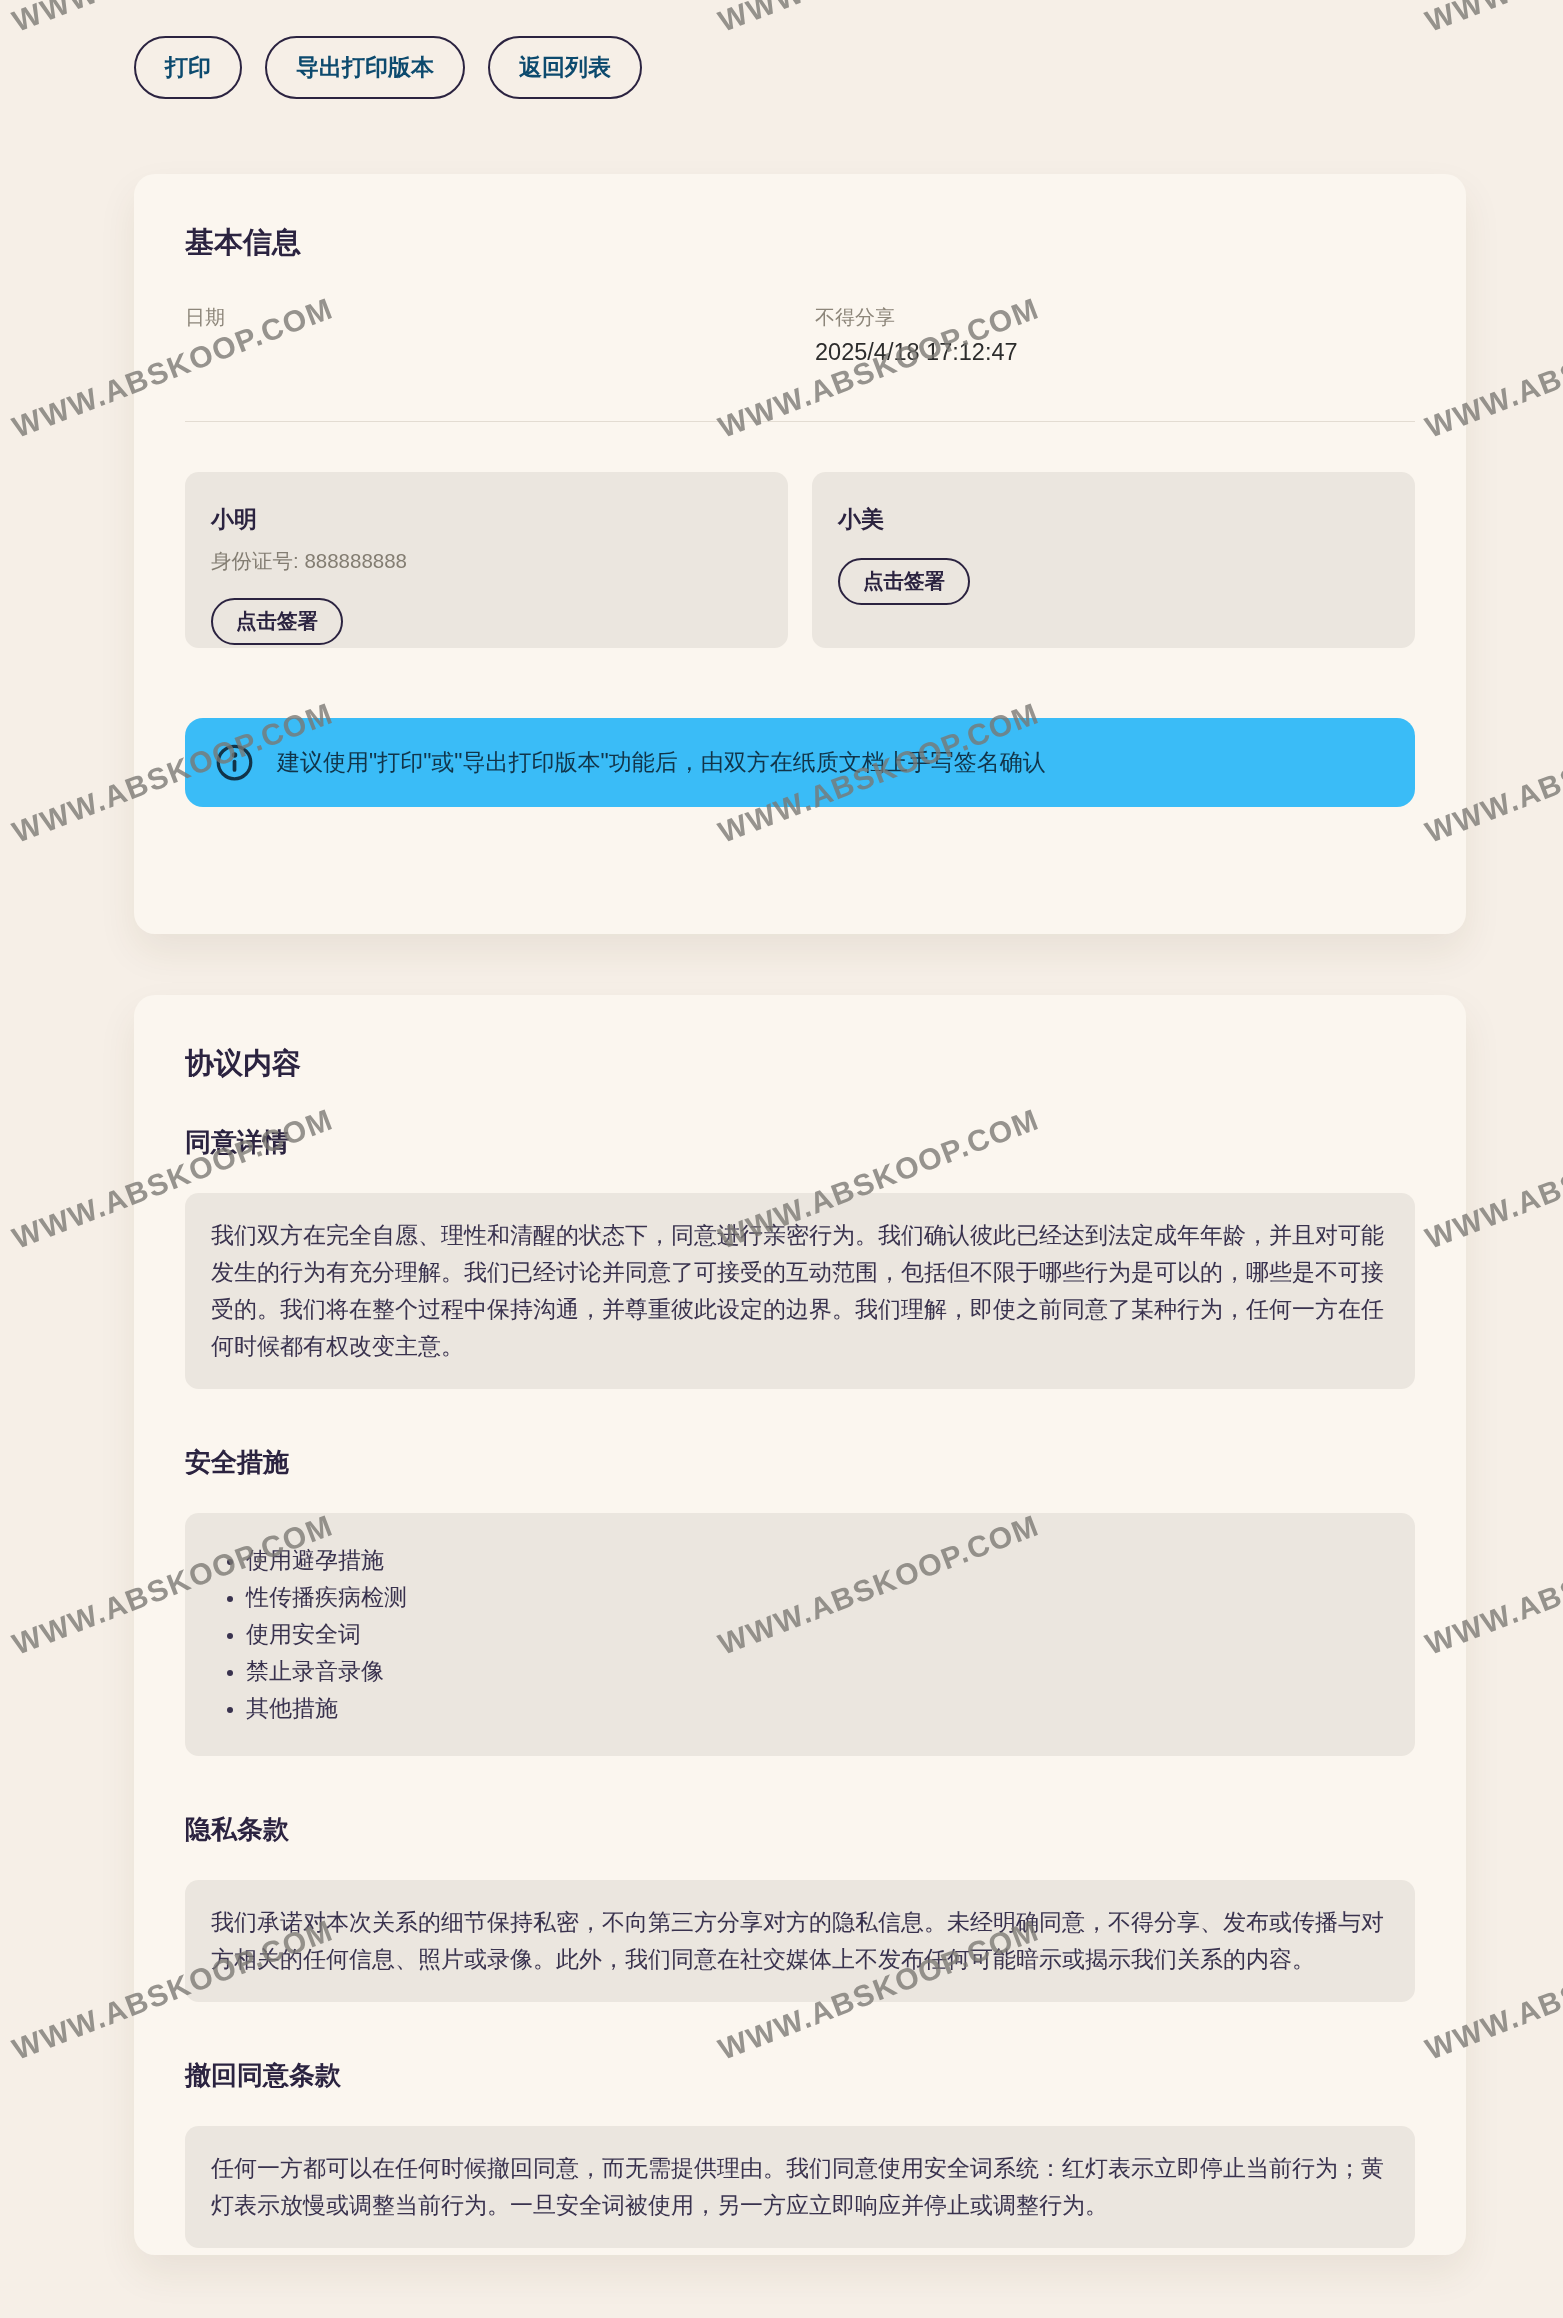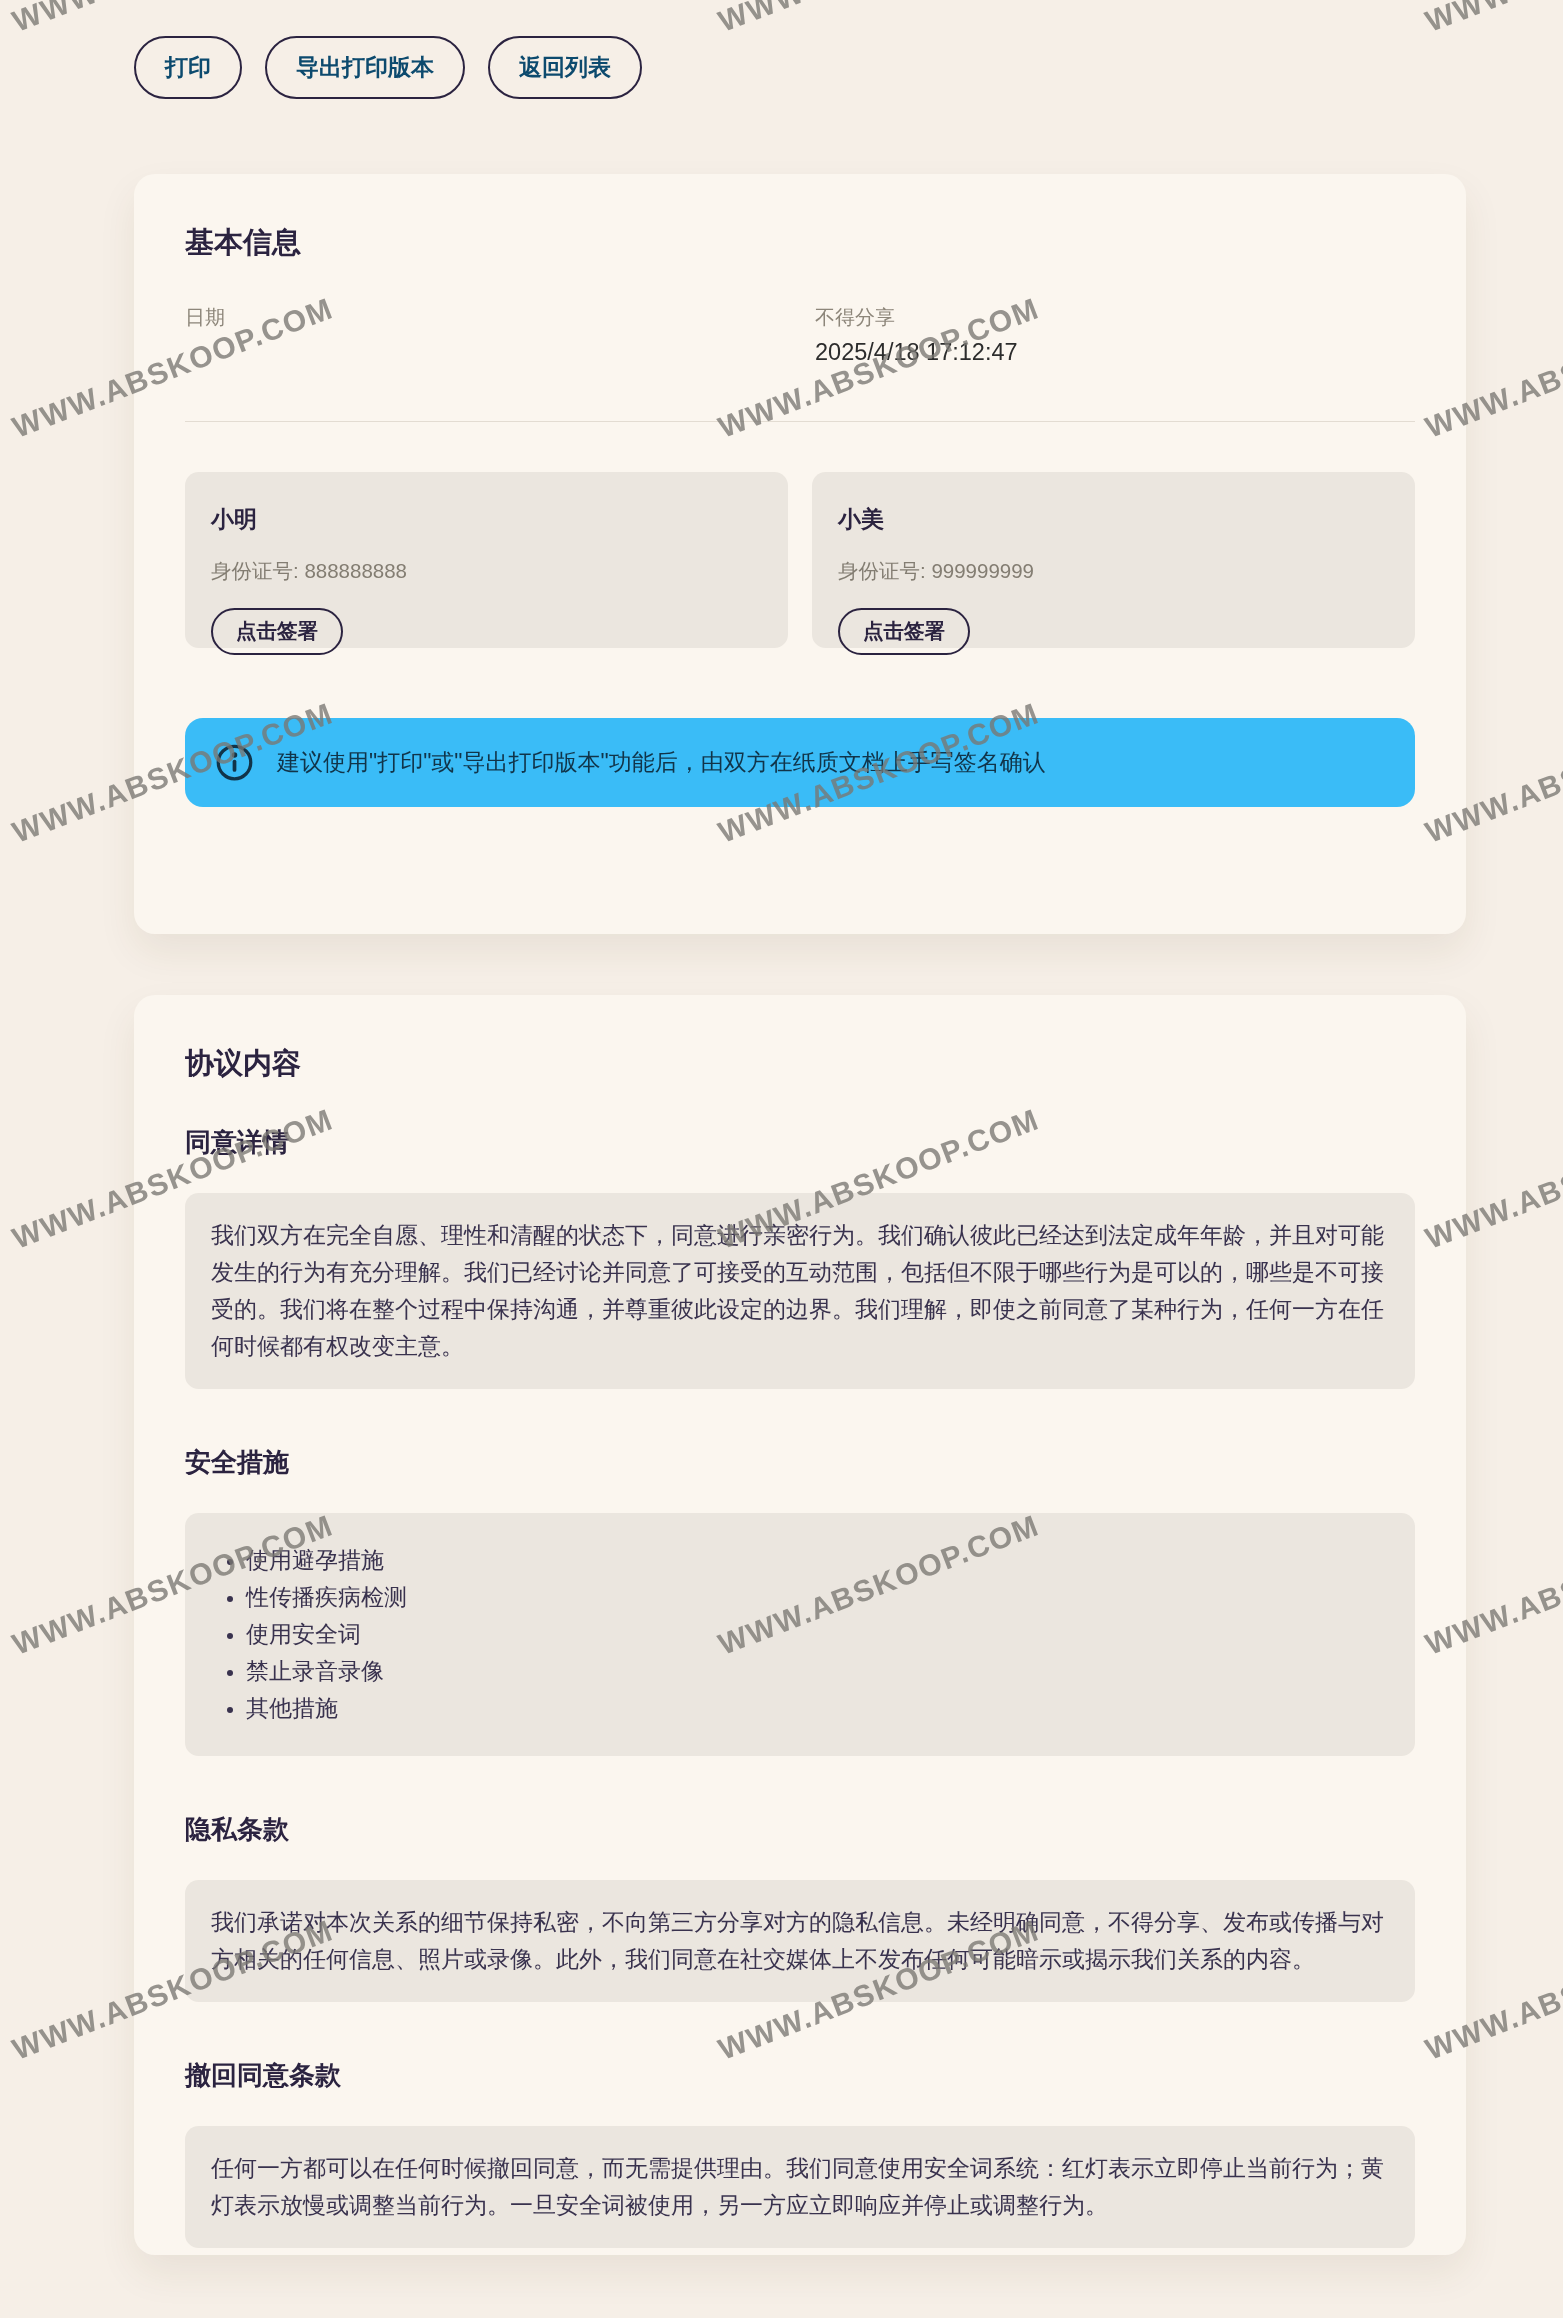--- a/index.html
+++ b/index.html
@@ -33,21 +33,21 @@
   
   .info-grid{display:grid;grid-template-columns:1fr 1fr;column-gap:30px;}
   .info-label{font-size:20px;color:#8d867a;margin-bottom:7.6px;}
   .info-value{font-size:23.5px;color:#2c2c2c;}
   .divider{border:none;border-top:1.5px solid #e3dcd2;margin:55px 0 50px;}
 
   
   .party-grid{display:grid;grid-template-columns:1fr 1fr;column-gap:24px;margin-top:33px;}
   .party-box{background:#ebe6df;border-radius:13.6px;padding:32px 26px;box-sizing:border-box;height:176px;}
   .party-name{font-size:23px;font-weight:700;color:#2b2340;}
-  .party-id{font-size:20.5px;color:#837d72;margin-top:22px;}
+  .party-id{font-size:20.5px;color:#837d72;margin-top:12px;}
   .sign-btn{margin-top:23px;border:2.3px solid #2b2340;border-radius:757px;background:transparent;
             color:#2b2340;font-size:20.5px;font-weight:600;padding:11.4px 23px;font-family:inherit;
             cursor:pointer;line-height:1;}
 
   
   .notice{margin-top:70px;background:#3abcf7;border-radius:18px;padding:25px 30px;
           display:flex;align-items:center;gap:23px;color:#113449;}
   .notice-text{font-size:23px;font-weight:500;line-height:1.4;}
   .notice-icon{flex:0 0 auto;display:flex;}
 
@@ -90,21 +90,20 @@
 
 
     <div class="party-grid">
       <div class="party-box">
         <div class="party-name">小明</div>
         <div class="party-id">身份证号: 888888888</div>
         <button class="sign-btn">点击签署</button>
       </div>
       <div class="party-box">
         <div class="party-name">小美</div>
-        <div class="party-id">身份证号: 999999999</div>
         <button class="sign-btn">点击签署</button>
       </div>
     </div>
 
     <div class="notice">
       <span class="notice-icon">
         <svg viewBox="0 0 24 24" width="39" height="39" aria-hidden="true">
           <circle cx="12" cy="12" r="10" fill="none" stroke="#113449" stroke-width="2"></circle>
           <circle cx="12" cy="7.4" r="1.7" fill="#113449"></circle>
           <rect x="10.85" y="10.3" width="2.3" height="7.4" rx="1.15" fill="#113449"></rect>

